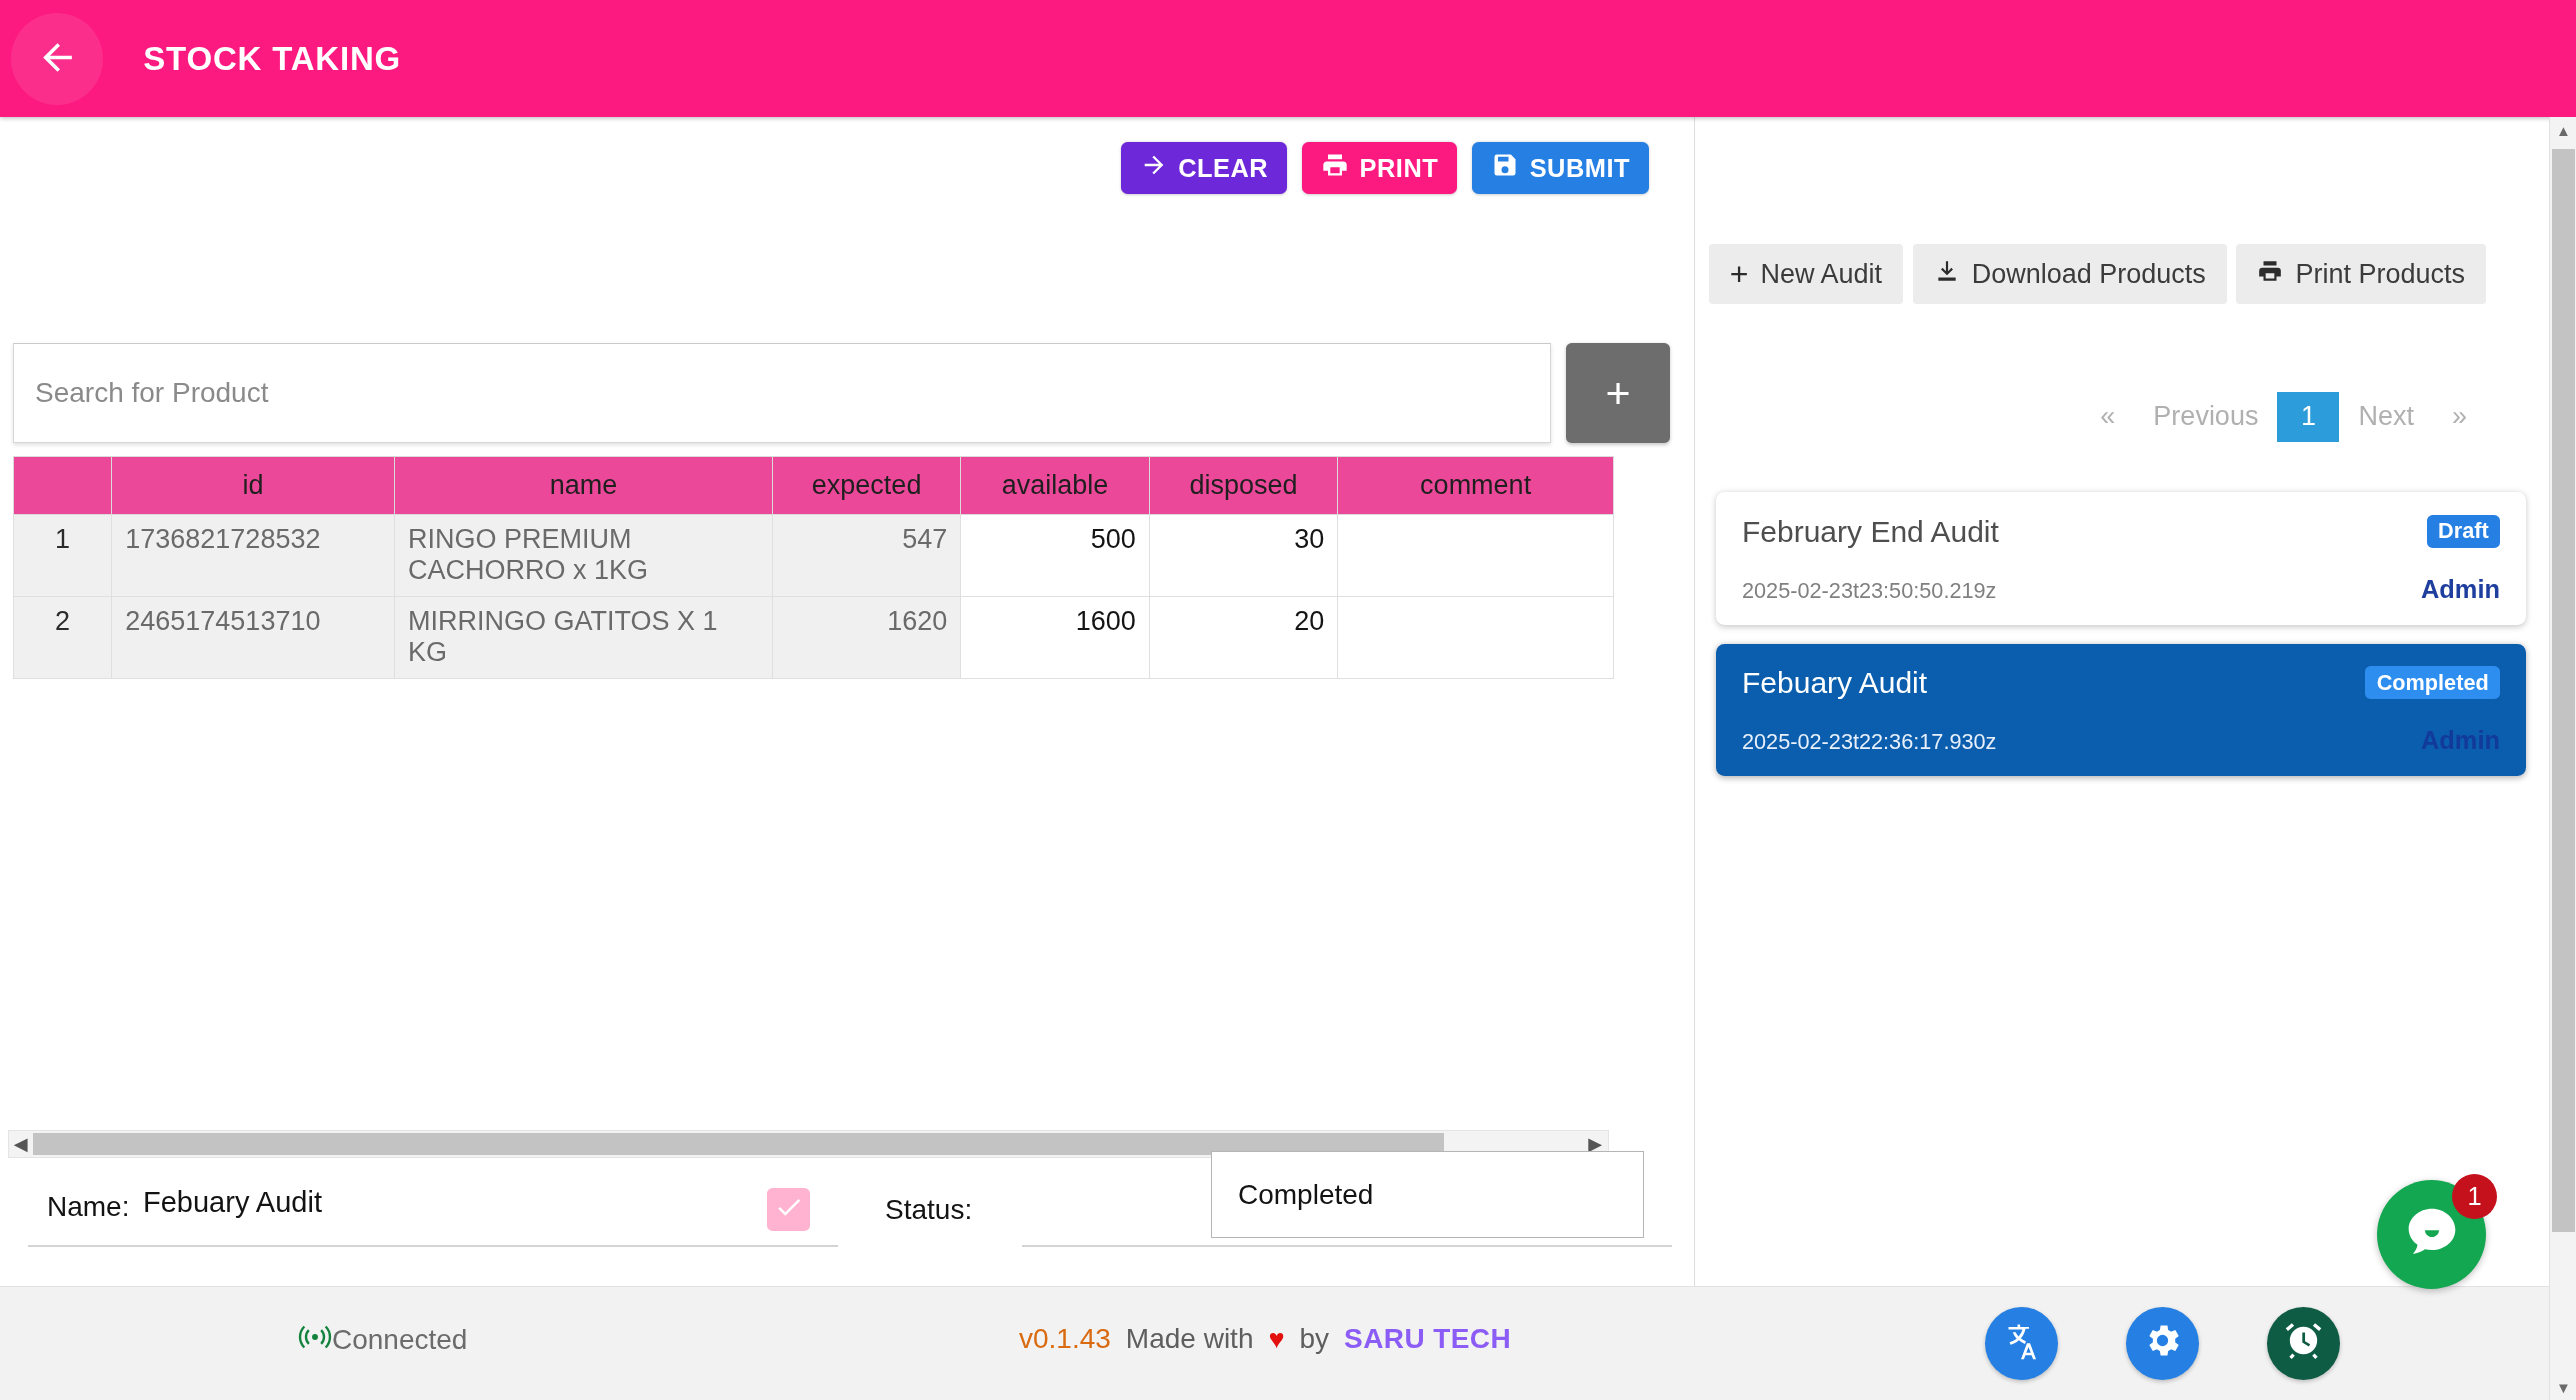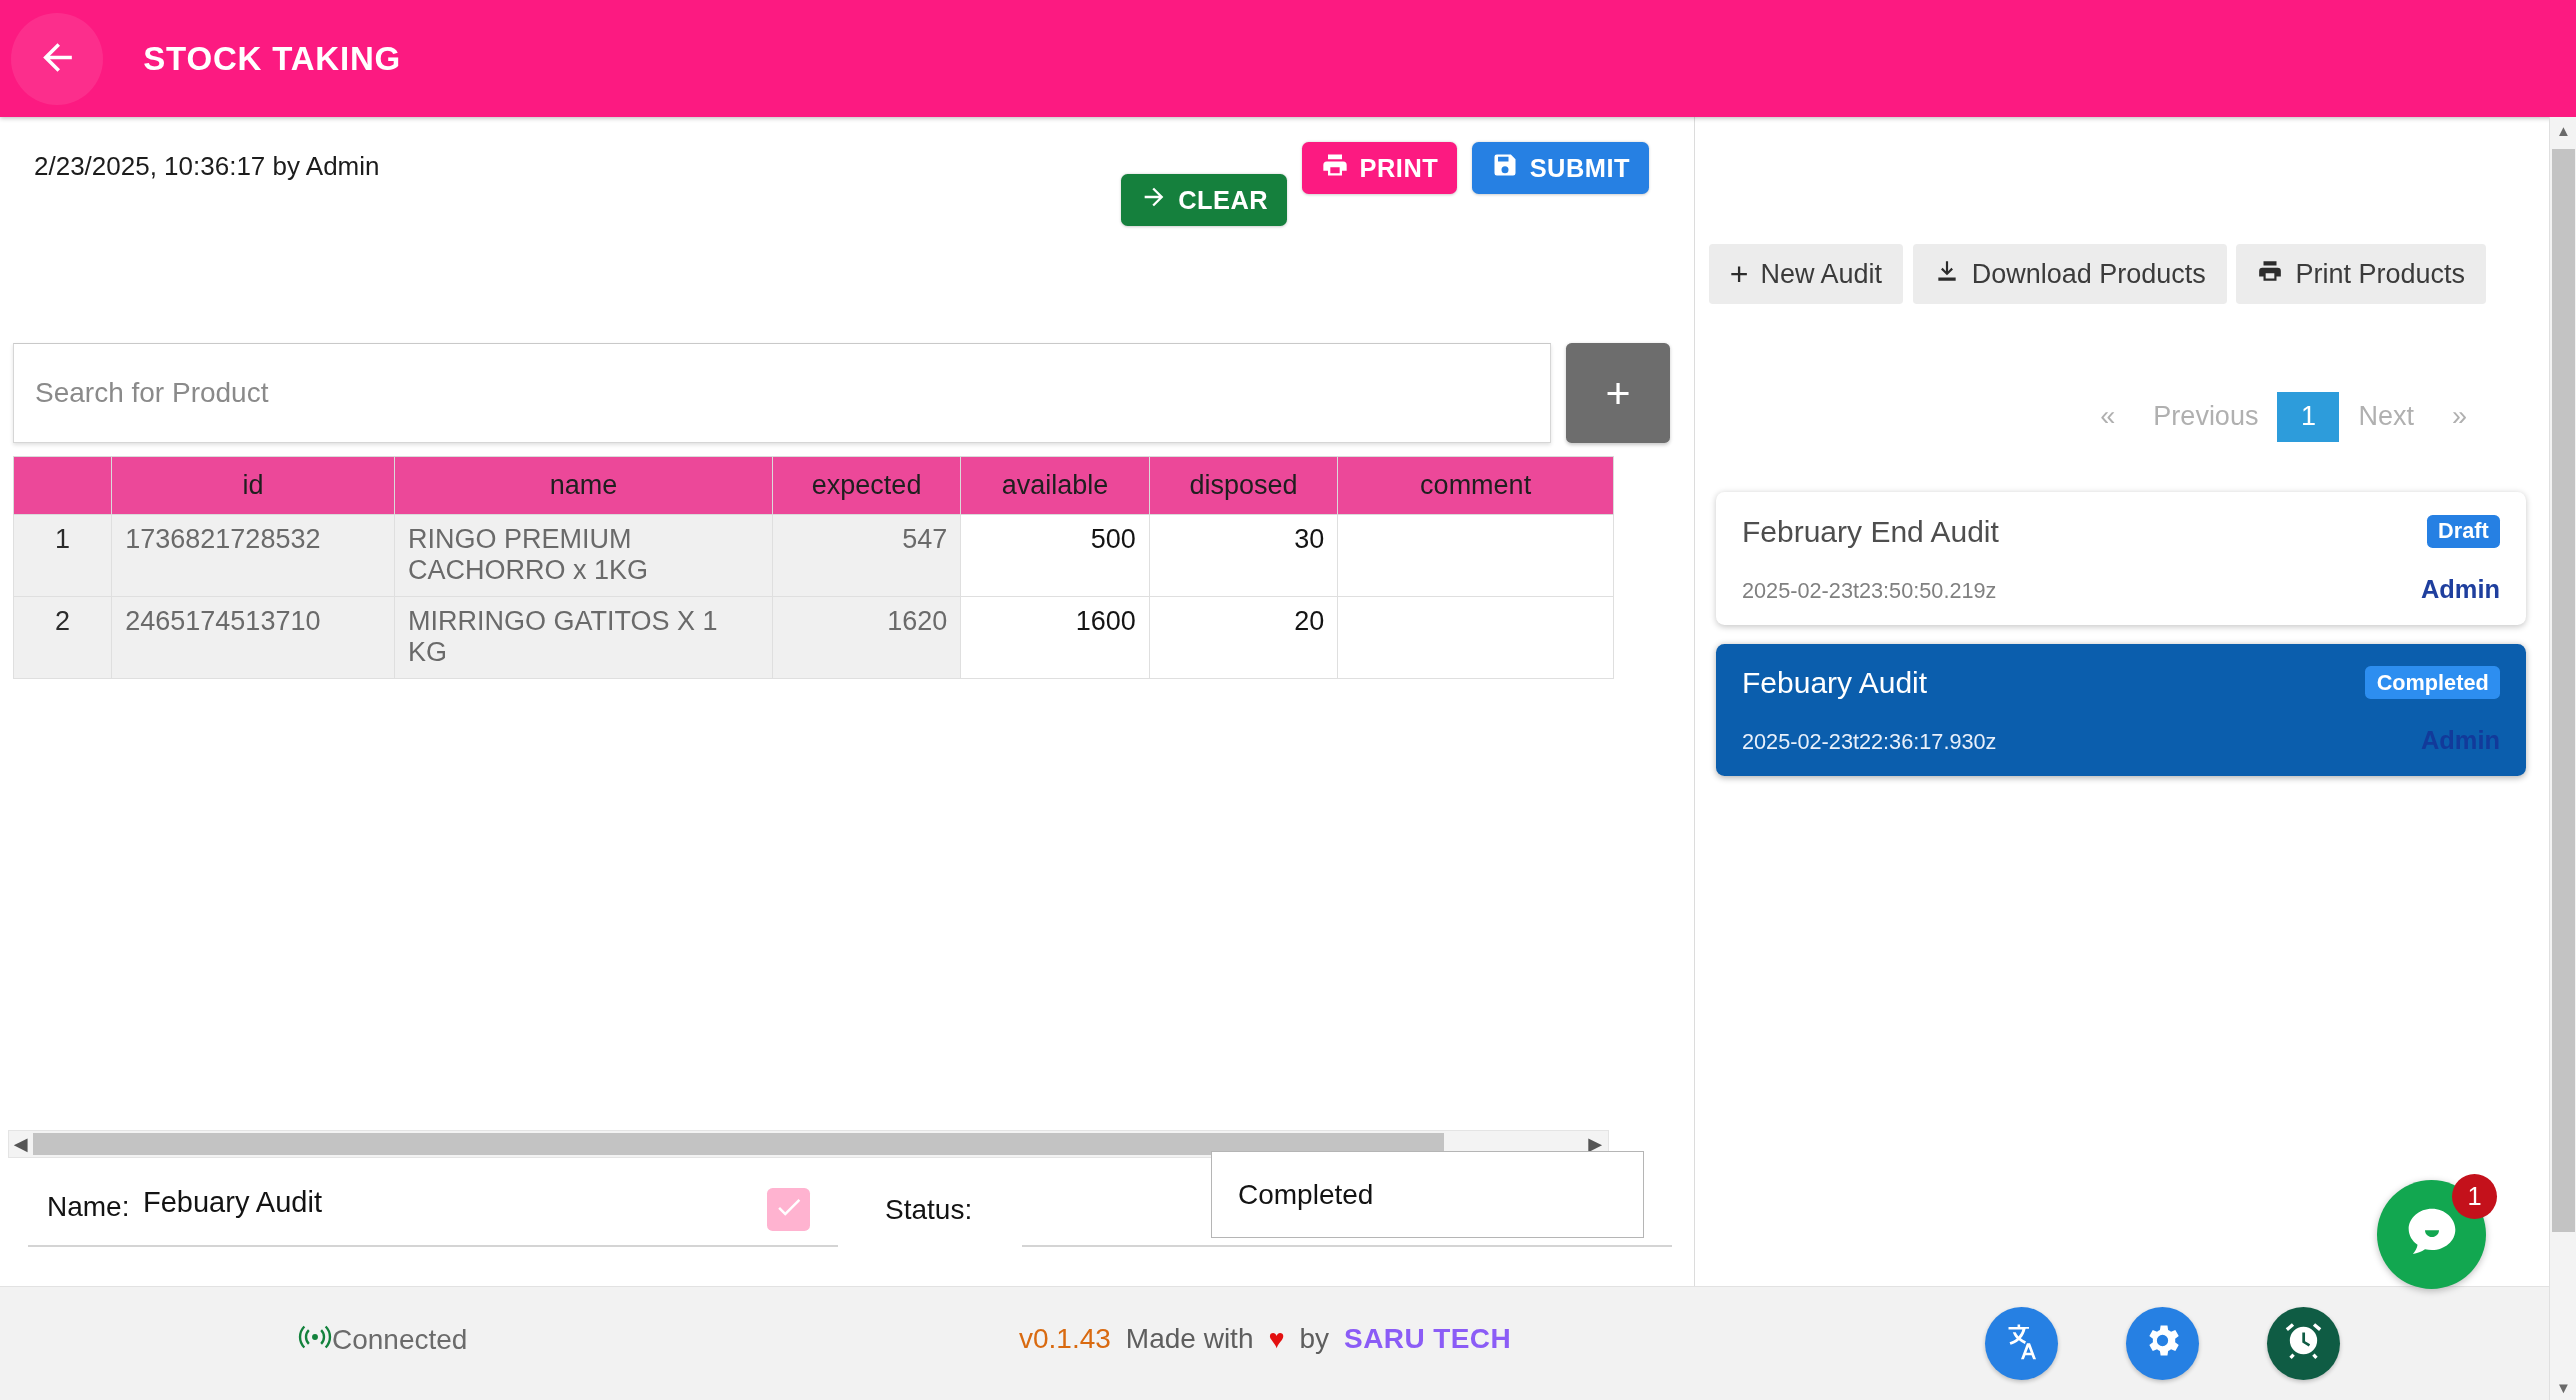--- a/index.html
+++ b/index.html
@@ -73,21 +73,21 @@
   .act-btn {
     height: 52px; padding: 0 19px;
     border: none; border-radius: 6.6px;
     color: #fff; font-size: 25.4px; font-weight: bold;
     letter-spacing: 0.5px;
     display: flex; align-items: center; gap: 10.4px;
     cursor: pointer;
     font-family: "Liberation Sans", sans-serif;
     box-shadow: 0 0.9px 2.8px rgba(0,0,0,.2);
   }
-  .act-clear  { background: #15803d; margin-top: 32px; }
+  .act-clear  { background: #6d28d9; }
   .act-print  { background: #fc1a81; }
   .act-submit { background: #2680e3; }
   .act-btn svg { width: 28px; height: 28px; fill: #fff; flex: none; }
 
   
   .search-row {
     position: absolute; left: 13px; top: 226px;
     width: 1657px; height: 100px;
     display: flex; align-items: stretch; gap: 15px;
   }
@@ -391,23 +391,20 @@
         </svg>
     </span>
   </button>
   <div class="appbar-title">STOCK TAKING</div>
 </div>
 
 <div class="shell">
 
   <div class="left-pane">
 
-    <div class="meta-row">
-      <div class="meta-date">2/23/2025, 10:36:17 by Admin</div>
-    </div>
 
     <div class="action-group">
       <button class="act-btn act-clear">
         <span>
           <svg viewBox="0 0 24 24">
               <path d="M4 11h12.2l-5.6-5.6L12 4l8 8-8 8-1.4-1.4 5.6-5.6H4z"></path>
             </svg>
         </span>
         <span>CLEAR</span>
       </button>

